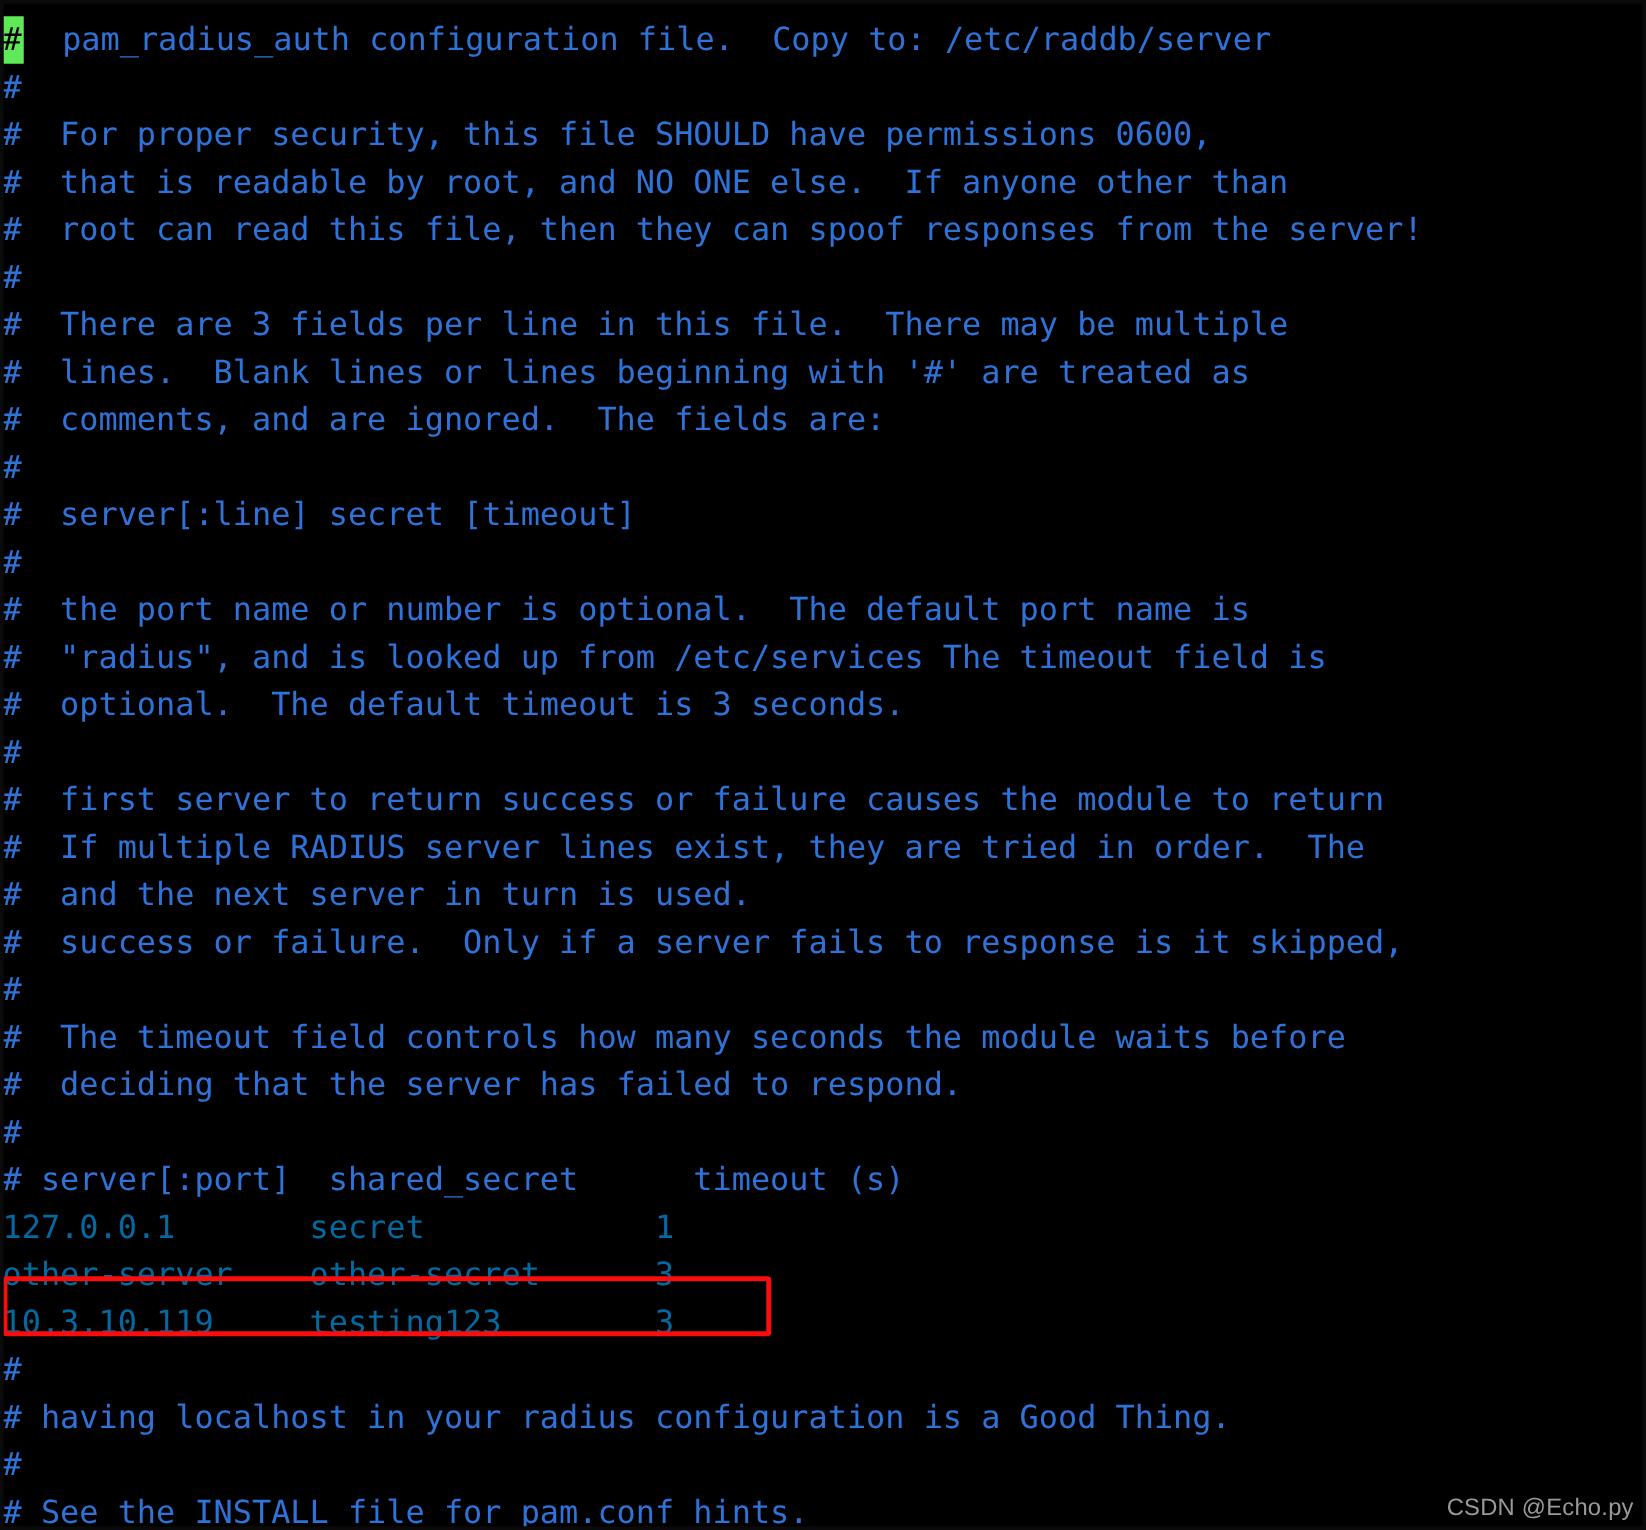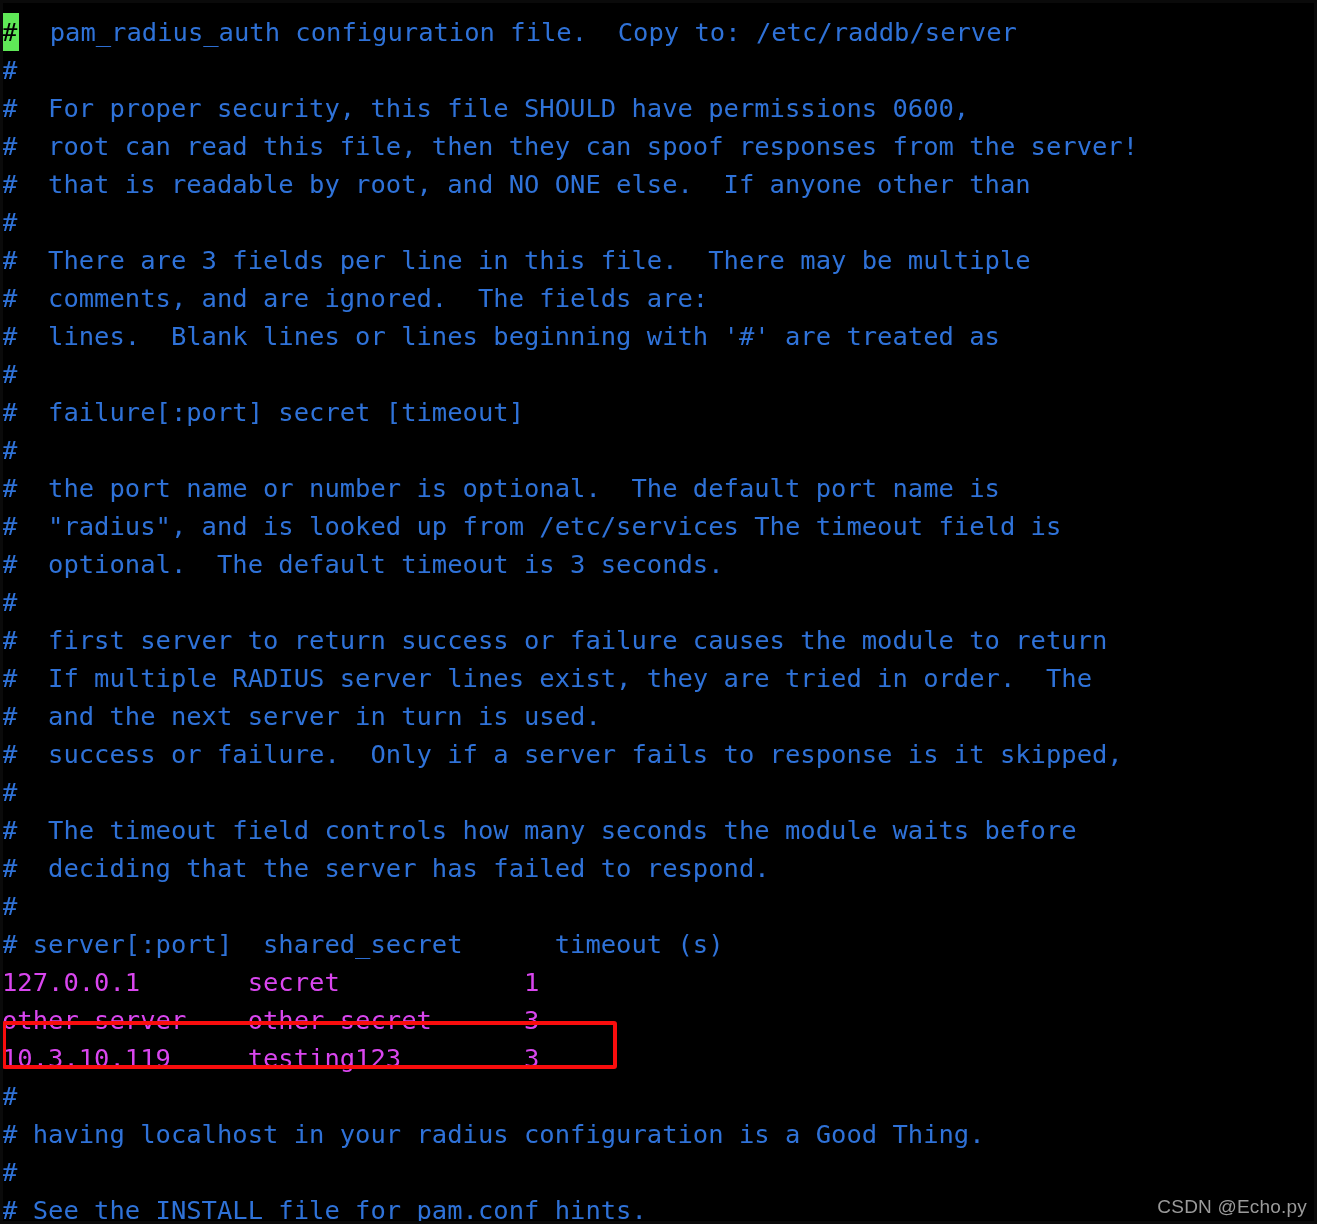--- a/index.html
+++ b/index.html
@@ -37,21 +37,21 @@
     line-height: 38px;
     font-size: 25.5px;
     letter-spacing: 0px;
     white-space: pre;
     padding-left: 2px;
     box-sizing: border-box;
     font-family: "DejaVu Sans Mono", "Liberation Mono", monospace;
   }
 
   .comment   { color: #2f72d8; }
-  .data      { color: #d946ef; }
+  .data      { color: #0369a1; }
 
   
   .cursor {
     background: #5fe857;
     color: #000000;
     display: inline-block;
     width: 17px;
     text-align: left;
   }
 
@@ -100,28 +100,28 @@
 </style>
 </head>
 <body>
 
 <div id="terminal">
 
   <div id="code-area">
       <div class="code-line comment"><span class="cursor">#</span>  pam_radius_auth configuration file.  Copy to: /etc/raddb/server</div>
       <div class="code-line comment">#</div>
       <div class="code-line comment">#  For proper security, this file SHOULD have permissions 0600,</div>
+      <div class="code-line comment">#  that is readable by root, and NO ONE else.  If anyone other than</div>
       <div class="code-line comment">#  root can read this file, then they can spoof responses from the server!</div>
-      <div class="code-line comment">#  that is readable by root, and NO ONE else.  If anyone other than</div>
       <div class="code-line comment">#</div>
       <div class="code-line comment">#  There are 3 fields per line in this file.  There may be multiple</div>
+      <div class="code-line comment">#  lines.  Blank lines or lines beginning with '#' are treated as</div>
       <div class="code-line comment">#  comments, and are ignored.  The fields are:</div>
-      <div class="code-line comment">#  lines.  Blank lines or lines beginning with '#' are treated as</div>
       <div class="code-line comment">#</div>
-      <div class="code-line comment">#  failure[:port] secret [timeout]</div>
+      <div class="code-line comment">#  server[:line] secret [timeout]</div>
       <div class="code-line comment">#</div>
       <div class="code-line comment">#  the port name or number is optional.  The default port name is</div>
       <div class="code-line comment">#  "radius", and is looked up from /etc/services The timeout field is</div>
       <div class="code-line comment">#  optional.  The default timeout is 3 seconds.</div>
       <div class="code-line comment">#</div>
       <div class="code-line comment">#  first server to return success or failure causes the module to return</div>
       <div class="code-line comment">#  If multiple RADIUS server lines exist, they are tried in order.  The</div>
       <div class="code-line comment">#  and the next server in turn is used.</div>
       <div class="code-line comment">#  success or failure.  Only if a server fails to response is it skipped,</div>
       <div class="code-line comment">#</div>

